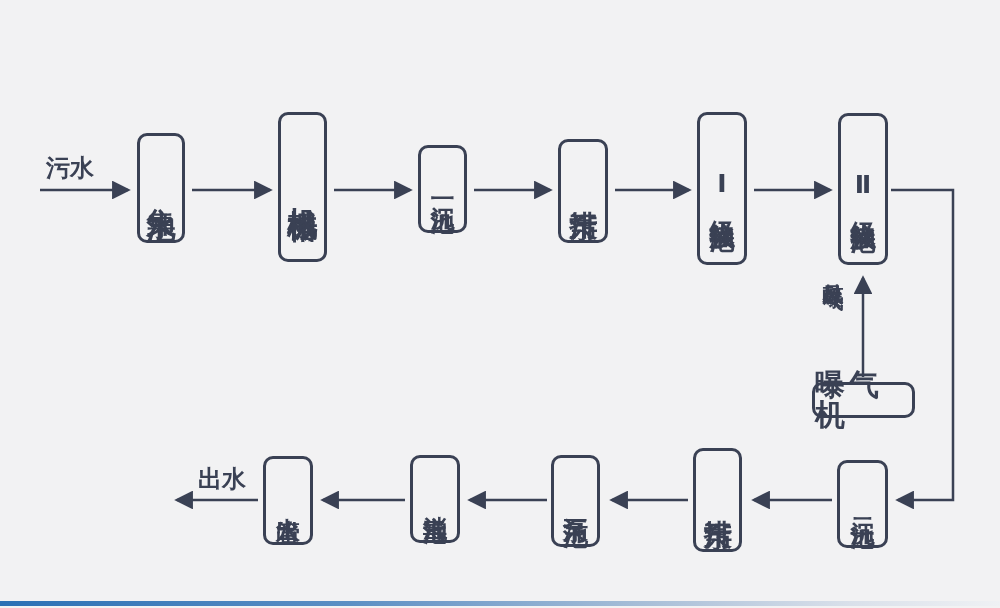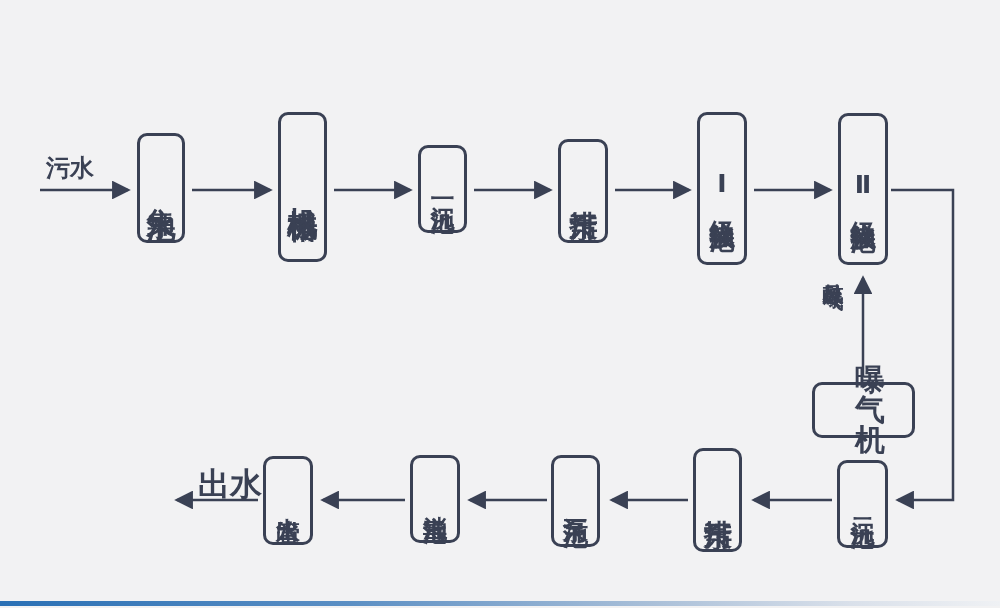--- a/index.html
+++ b/index.html
@@ -72,25 +72,25 @@
       <path d="M863 377 V278" marker-end="url(#arr)"></path>
     </g>
   </svg>
 
   <div class="node" style="left:137px;top:133px;width:48px;height:110px;font-size:29px;">集水池</div>
   <div class="node" style="left:278px;top:112px;width:49px;height:150px;font-size:30px;">机械栅格</div>
   <div class="node" style="left:418px;top:145px;width:49px;height:88px;font-size:24px;">一沉池</div>
   <div class="node" style="left:558px;top:139px;width:50px;height:104px;font-size:28px;">排污泵</div>
   <div class="node" style="left:697px;top:112px;width:50px;height:153px;font-size:25px;">Ⅰ级接触池</div>
   <div class="node" style="left:838px;top:113px;width:50px;height:152px;font-size:25px;">Ⅱ级接触池</div>
-  <div class="node horizontal" style="left:812px;top:382px;width:103px;height:56px;font-size:30px;padding-left:40px;">曝气机</div>
+  <div class="node horizontal" style="left:812px;top:382px;width:103px;height:36px;font-size:30px;">曝气机</div>
   <div class="node" style="left:837px;top:460px;width:51px;height:88px;font-size:24px;">二沉池</div>
   <div class="node" style="left:693px;top:448px;width:49px;height:104px;font-size:28px;">排污泵</div>
   <div class="node" style="left:551px;top:455px;width:49px;height:92px;font-size:25px;">污泵池</div>
   <div class="node" style="left:410px;top:455px;width:50px;height:88px;font-size:24px;">消毒池</div>
   <div class="node" style="left:263px;top:456px;width:50px;height:89px;font-size:24px;">出水管</div>
 
   <div class="flow-label" style="left:46px;top:152px;font-size:24px;">污水</div>
-  <div class="flow-label" style="left:198px;top:463px;font-size:32px;">出水</div>
+  <div class="flow-label" style="left:198px;top:463px;font-size:24px;">出水</div>
   <div class="flow-label vertical" style="left:822px;top:267px;font-size:21px;">鼓风曝气</div>
 
   <div class="bottom-strip"></div>
 </div>
 
 </body></html>

